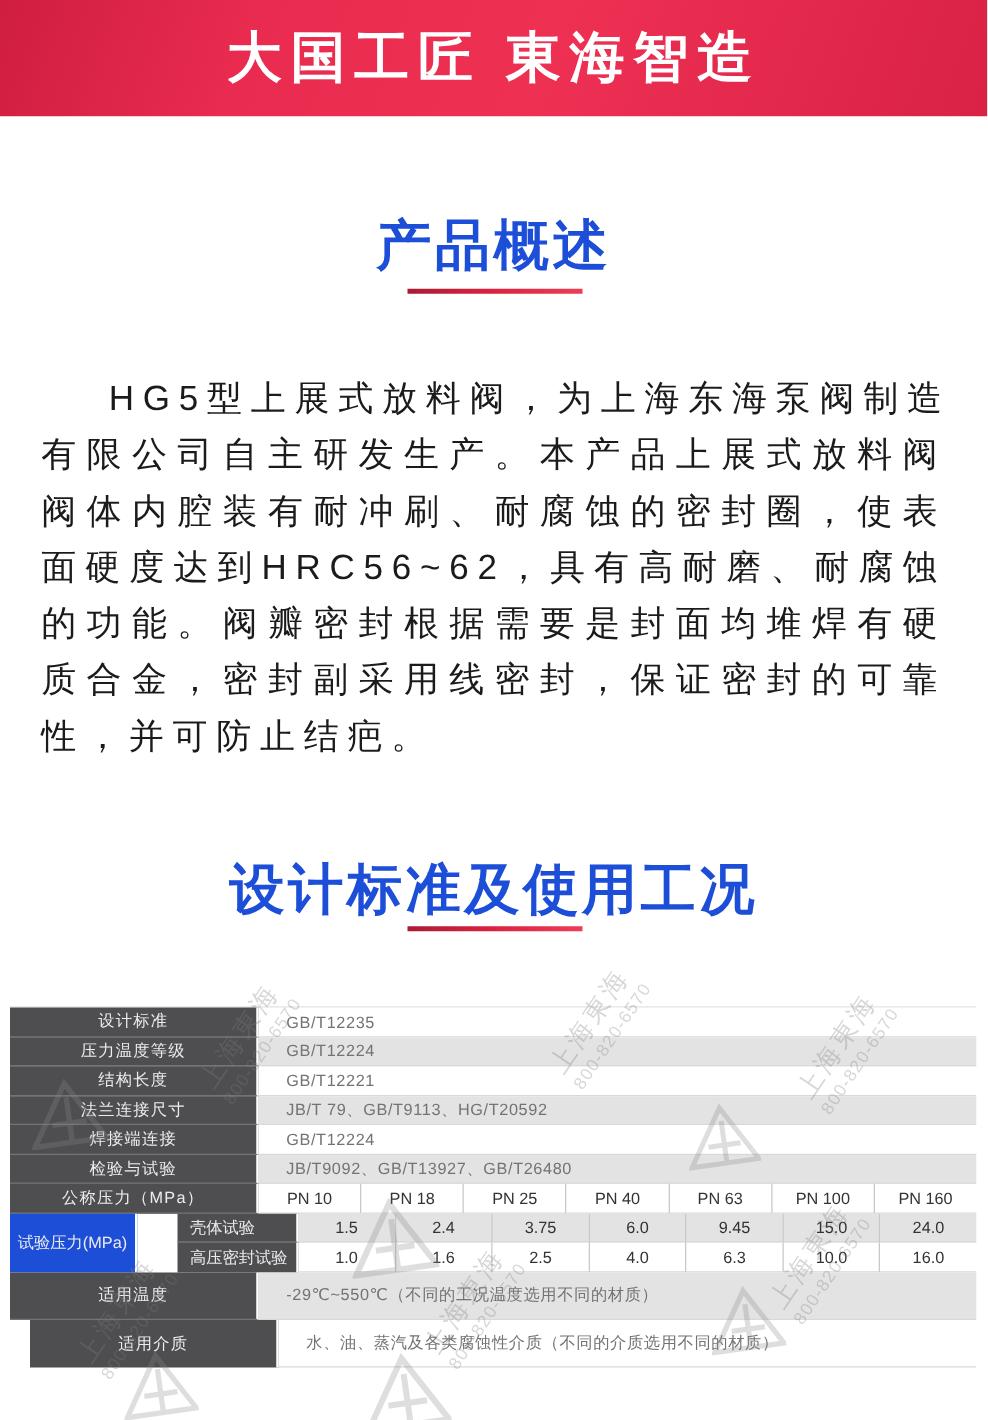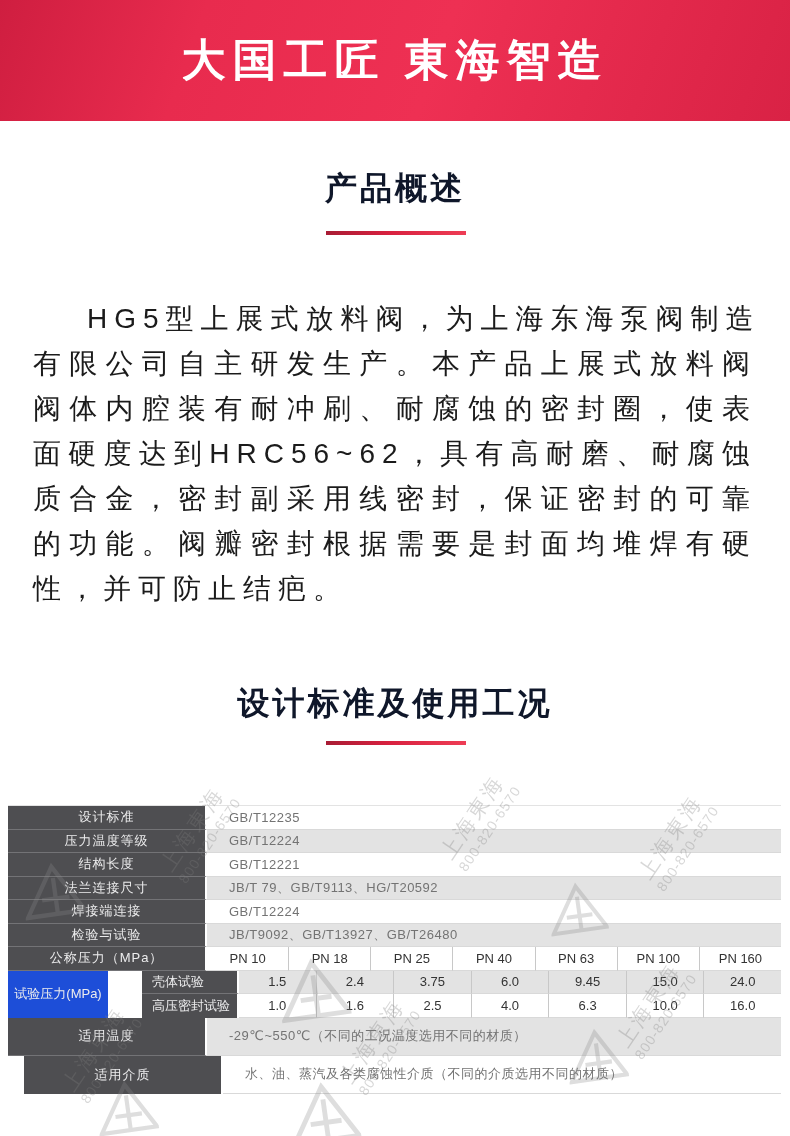--- a/index.html
+++ b/index.html
@@ -1,27 +1,27 @@
 <!DOCTYPE html>
 <html><head>
 <meta charset="utf-8">
 <style>
   html,body{margin:0;padding:0;background:#fff;}
   .page{position:relative;width:790px;height:1136px;background:#ffffff;overflow:hidden;
         font-family:"Liberation Sans","DejaVu Sans",sans-serif;}
 
   
-  .banner{position:absolute;top:0;left:0;width:790px;height:121px;
+  .banner{position:absolute;top:0;left:0;width:790px;height:93px;
           background:linear-gradient(110deg,#cf1e40 0%,#e82b4e 25%,#ee3053 55%,#d92245 100%);
           display:flex;align-items:center;justify-content:center;}
   .banner-title{color:#ffffff;font-size:44px;font-weight:bold;letter-spacing:7px;white-space:pre;}
 
   
   .sec-title{position:absolute;left:0;width:790px;text-align:center;
-             font-size:32px;font-weight:bold;color:#0f172a;letter-spacing:3px;}
+             font-size:44px;font-weight:bold;color:#1d4ed8;letter-spacing:3px;}
   .sec-title.t1{top:167px;}
   .sec-title.t2{top:682px;}
   .underline{position:absolute;left:326px;width:140px;height:4px;
              background:linear-gradient(90deg,#a81c34,#d8213f 45%,#ee3d55);}
   .underline.u1{top:231px;}
   .underline.u2{top:741px;}
 
   
   .paragraph{position:absolute;top:296px;left:33px;width:724px;
              font-size:28px;line-height:45px;color:#1b1b1b;}
@@ -73,22 +73,22 @@
   </div>
 
   <div class="sec-title t1">产品概述</div>
   <div class="underline u1"></div>
 
   <div class="paragraph">
     <div class="para-line first">HG5型上展式放料阀，为上海东海泵阀制造</div>
     <div class="para-line">有限公司自主研发生产。本产品上展式放料阀</div>
     <div class="para-line">阀体内腔装有耐冲刷、耐腐蚀的密封圈，使表</div>
     <div class="para-line">面硬度达到HRC56~62，具有高耐磨、耐腐蚀</div>
+    <div class="para-line">的功能。阀瓣密封根据需要是封面均堆焊有硬</div>
     <div class="para-line">质合金，密封副采用线密封，保证密封的可靠</div>
-    <div class="para-line">的功能。阀瓣密封根据需要是封面均堆焊有硬</div>
     <div class="para-line last">性，并可防止结疤。</div>
   </div>
 
   <div class="sec-title t2">设计标准及使用工况</div>
   <div class="underline u2"></div>
 
   <div class="spec-table">
 
     <div class="t-row">
       <div class="t-label">设计标准</div>

